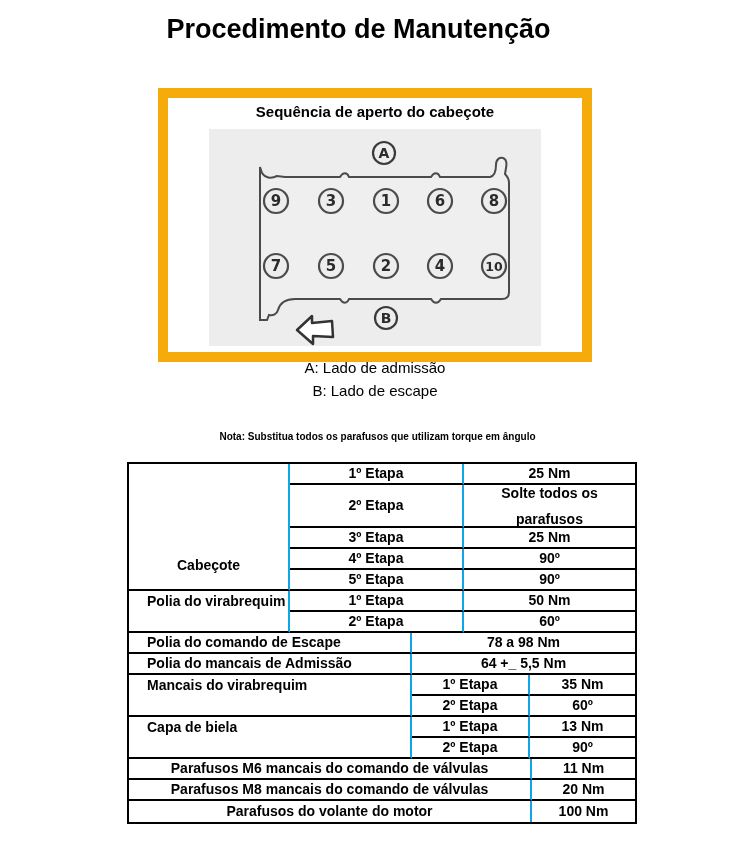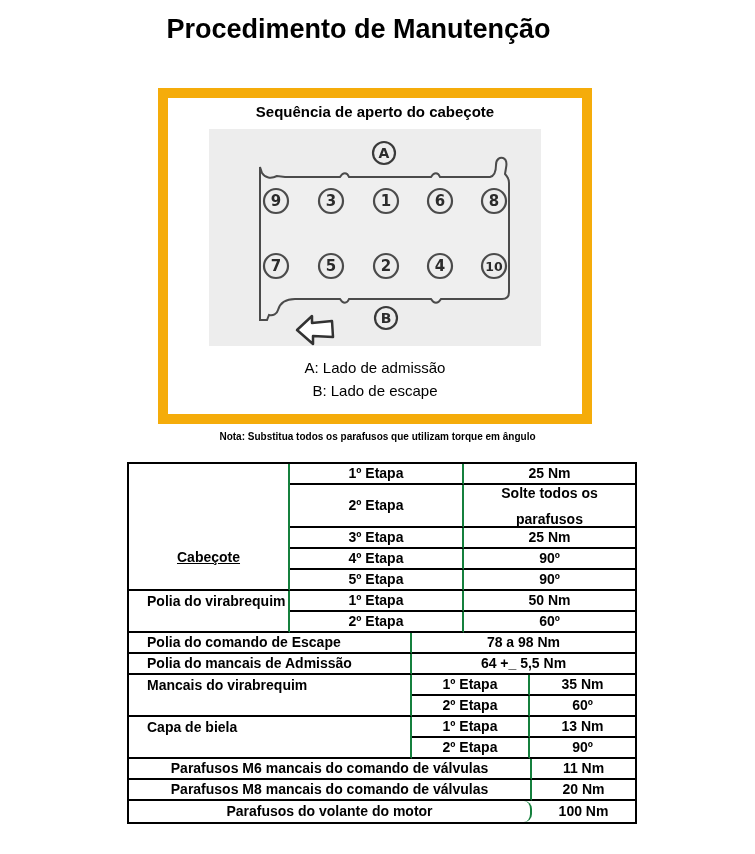--- a/index.html
+++ b/index.html
@@ -6,21 +6,21 @@
   body {
     width:755px; height:854px; background:#ffffff; position:relative;
     font-family:"Liberation Sans", sans-serif; color:#000;
     overflow:hidden;
   }
   .title {
     position:absolute; top:14px; left:0; width:717px;
     text-align:center; font-size:27px; font-weight:bold;
   }
   .seq-box {
-    position:absolute; left:158px; top:88px; width:434px; height:336px;
+    position:absolute; left:158px; top:88px; width:434px; height:274px;
     box-sizing:border-box; border:10px solid #F5AC0A; background:#fff;
   }
   .seq-title { margin-top:5px; text-align:center; font-weight:bold; font-size:15px; }
   .diagram { display:block; margin:9px auto 0 auto; }
   .cap  { text-align:center; font-size:15px; margin-top:13px; }
   .cap2 { text-align:center; font-size:15px; margin-top:6px; }
   .note {
     position:absolute; top:431px; left:0; width:755px;
     text-align:center; font-weight:bold; font-size:10px;
   }
@@ -32,25 +32,25 @@
   .secA { grid-template-columns:161px 174px 171px; grid-template-rows:21px 43px 21px 21px 21px 21px 21px; }
   .secB { grid-template-columns:283px 223px; grid-template-rows:21px 21px; }
   .secC { grid-template-columns:283px 118px 105px; grid-template-rows:21px 21px 21px 21px; }
   .secD { grid-template-columns:403px 103px; grid-template-rows:21px 21px 21px; }
   .c {
     display:flex; align-items:center; justify-content:center;
     box-sizing:border-box; border-bottom:2px solid #000;
     font-weight:bold; font-size:14px; line-height:15px; text-align:center;
     overflow:hidden;
   }
-  .br   { border-right:2px solid #15803d; }
+  .br   { border-right:2px solid #0ea5e9; }
   .left { justify-content:flex-start; padding-left:18px; text-align:right; }
   .top  { align-items:flex-start; padding-top:3px; }
-  .nb   { border-bottom:none;border-radius:8px; }
-  .cab  { align-items:flex-end; padding-bottom:24px;text-decoration:underline; }
+  .nb   { border-bottom:none; }
+  .cab  { align-items:flex-end; padding-bottom:16px; }
   .wrap { max-width:120px; line-height:26px; }
   svg text { font-family:"DejaVu Sans", sans-serif; font-weight:bold; fill:#2b2b2b; }
 </style>
 </head>
 <body>
 
 <div class="title">Procedimento de Manutenção</div>
 
 <div class="seq-box" style="border-color: rgb(245, 172, 10);">
   <div class="seq-title">Sequência de aperto do cabeçote</div>

